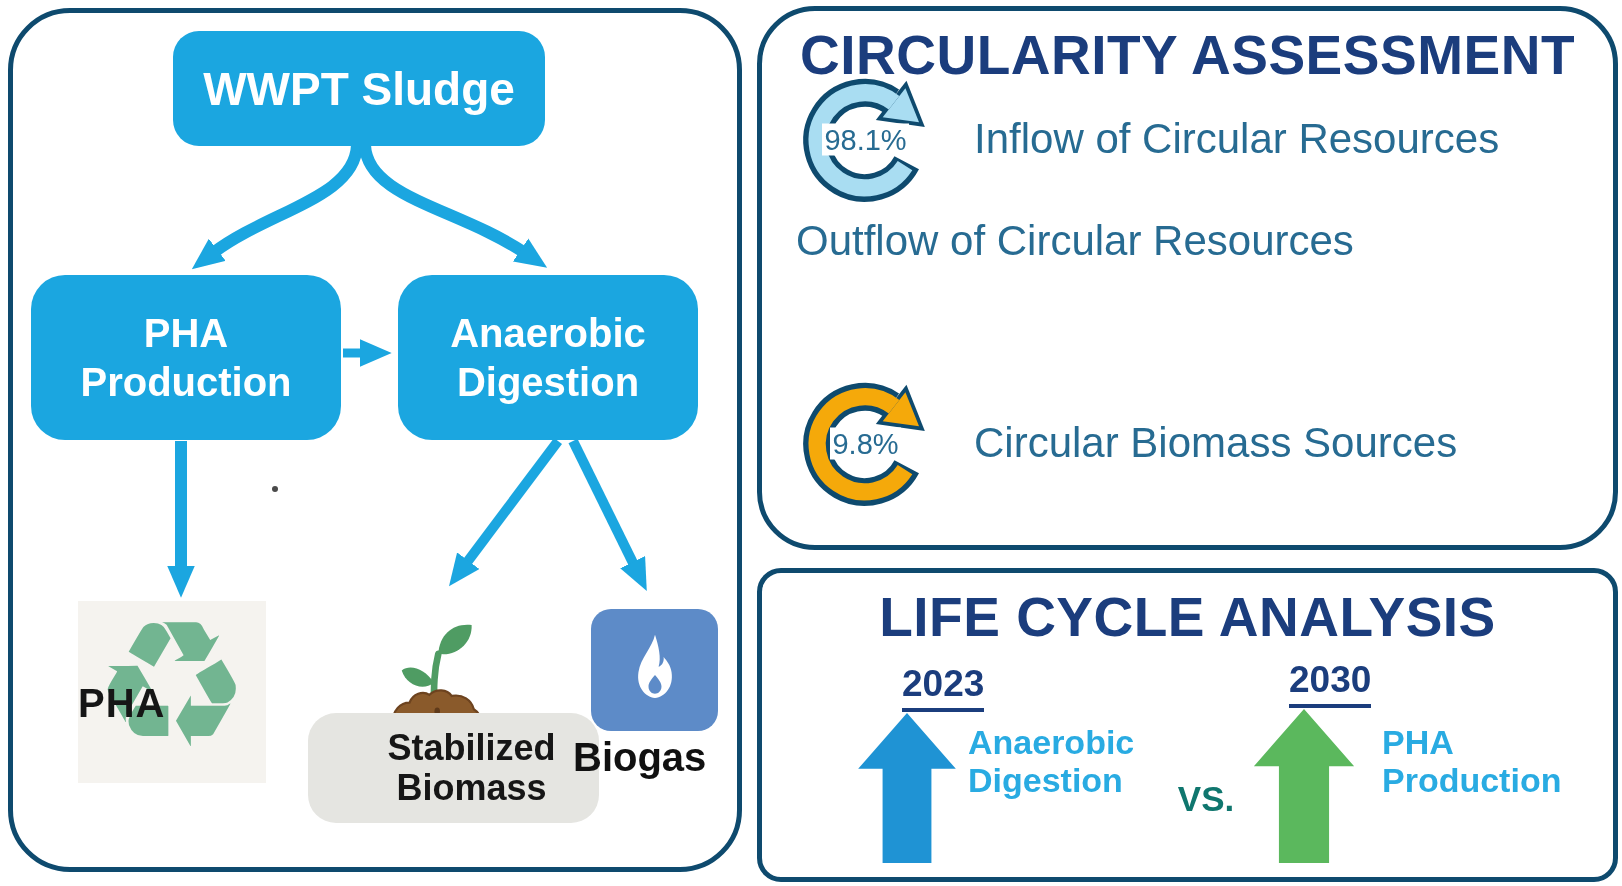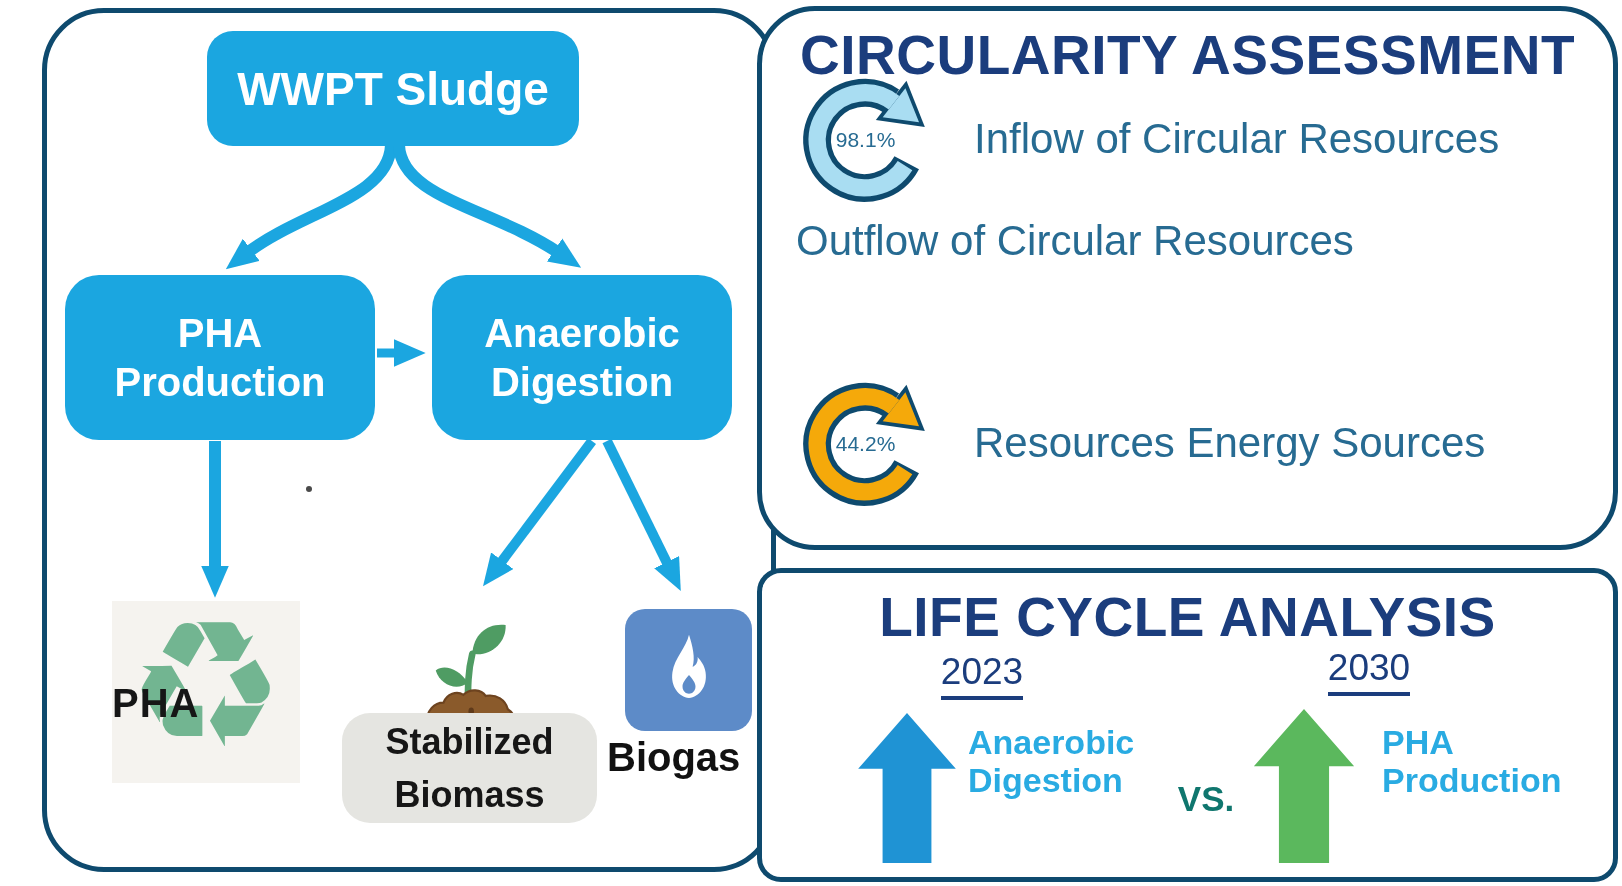--- a/index.html
+++ b/index.html
@@ -5,21 +5,21 @@
   html,body{margin:0;padding:0;background:#fff;}
   #stage{
     position:relative;width:1622px;height:886px;background:#fff;overflow:hidden;
     font-family:"Liberation Sans", sans-serif;
   }
   .panel{
     position:absolute;background:#fff;
     border:5px solid var(--panel-border);
   }
   
-  #left-panel{left:8px;top:8px;width:724px;height:854px;border-radius:62px;margin-left:34px;}
+  #left-panel{left:8px;top:8px;width:724px;height:854px;border-radius:62px;}
   #flow-svg{position:absolute;left:0;top:0;width:100%;height:100%;}
   .flowpath{stroke:var(--flow-blue);fill:none;}
   .flowbox{
     position:absolute;background:var(--flow-blue);color:#fff;
     display:flex;align-items:center;justify-content:center;text-align:center;
     font-weight:bold;
   }
   #box-wwpt{left:160px;top:18px;width:372px;height:115px;border-radius:26px;font-size:46px;}
   #box-pha{left:18px;top:262px;width:310px;height:165px;border-radius:34px;font-size:40px;line-height:49px;}
   #box-ad{left:385px;top:262px;width:300px;height:165px;border-radius:34px;font-size:40px;line-height:49px;}
@@ -40,21 +40,21 @@
     font-size:40px;font-weight:bold;color:#161616;letter-spacing:1px;
   }
   #plant-svg{position:absolute;left:366px;top:592px;width:112px;height:122px;}
   .stem{stroke:var(--plant-green);stroke-width:6;fill:none;stroke-linecap:round;}
   .leaf{fill:var(--plant-green);}
   .soil{fill:var(--soil-brown);stroke:#6d431f;stroke-width:2;}
   #biomass-box{
     position:absolute;left:295px;top:700px;width:255px;height:110px;
     background:var(--biomass-gray);border-radius:28px;
     display:flex;align-items:center;justify-content:center;text-align:center;
-    font-size:36px;font-weight:bold;color:#161616;line-height:53px;
+    font-size:36px;font-weight:bold;color:#161616;line-height:40px;padding-left:36px;
   }
   #biomass-box .inner{width:220px;}
   #biogas-square{
     position:absolute;left:578px;top:596px;width:127px;height:122px;
     background:var(--biogas-blue);border-radius:20px;
     display:flex;align-items:center;justify-content:center;
   }
   #biogas-label{
     position:absolute;left:560px;top:722px;width:180px;text-align:left;
     font-size:40px;font-weight:bold;color:#111;
@@ -66,29 +66,29 @@
     font-size:55px;font-weight:bold;color:var(--title-navy);letter-spacing:0.5px;
   }
   .circ-row{position:absolute;left:34px;display:flex;align-items:center;gap:30px;}
   #circ-row-0{top:54px;}
   #circ-row-1{top:206px;}
   #circ-row-2{top:358px;}
   .circ-icon{position:relative;width:148px;height:148px;flex:0 0 148px;}
   .circ-icon svg{width:148px;height:148px;display:block;}
   .circ-pct{
     position:absolute;left:4%;top:51%;width:86%;transform:translateY(-50%);
-    text-align:center;font-size:21px;color:var(--label-teal);
+    text-align:center;font-size:29px;color:var(--label-teal);
   }
   .circ-pct span{background:#fff;padding:0 2px;}
   .circ-label{font-size:42px;color:var(--label-teal);white-space:nowrap;}
   
   #lca-panel{left:757px;top:568px;width:851px;height:304px;border-radius:24px;}
   .year{
-    position:absolute;text-align:center;width:160px;
-    font-size:37px;font-weight:normal;color:var(--title-navy);
+    position:absolute;text-align:left;width:160px;
+    font-size:37px;font-weight:bold;color:var(--title-navy);margin-top:12px;
   }
   .year span{
     display:inline-block;border-bottom:4px solid var(--title-navy);padding-bottom:3px;
   }
   #year-2023{left:140px;top:78px;}
   #year-2030{left:527px;top:74px;}
   .lca-arrow{position:absolute;}
   #arrow-2023{left:96px;top:140px;width:98px;height:150px;}
   #arrow-2030{left:486px;top:136px;width:112px;height:154px;}
   .lca-label{
@@ -191,24 +191,24 @@
 
     <div id="circ-row-2" class="circ-row">
       <div class="circ-icon">
         <svg viewBox="0 0 112 112">
           <path d="M 83.8 73.9 A 36 36 0 1 1 72.1 27.2" fill="none" stroke-width="21" style="stroke:var(--icon-outline)"></path>
           <polygon points="97.5,46.9 60.4,41.7 83.6,12.0" style="fill:var(--icon-outline)"></polygon>
           <path d="M 82.5 76.1 A 36 36 0 1 1 74.2 28.6" fill="none" stroke-width="13" stroke="#f5a90a"></path>
           <polygon points="93.1,43.4 65.6,39.6 82.8,17.6" fill="#f5a90a"></polygon>
         </svg>
         <div class="circ-pct">
-          <span>44.2%</span>
+          <span>9.8%</span>
         </div>
       </div>
-      <div class="circ-label">Resources Energy Sources</div>
+      <div class="circ-label">Circular Biomass Sources</div>
     </div>
   </div>
 
   <div id="lca-panel" class="panel">
     <div class="panel-title">LIFE CYCLE ANALYSIS</div>
 
     <div id="year-2023" class="year">
       <span>2023</span>
     </div>
     <svg id="arrow-2023" class="lca-arrow" viewBox="0 0 112 172">

